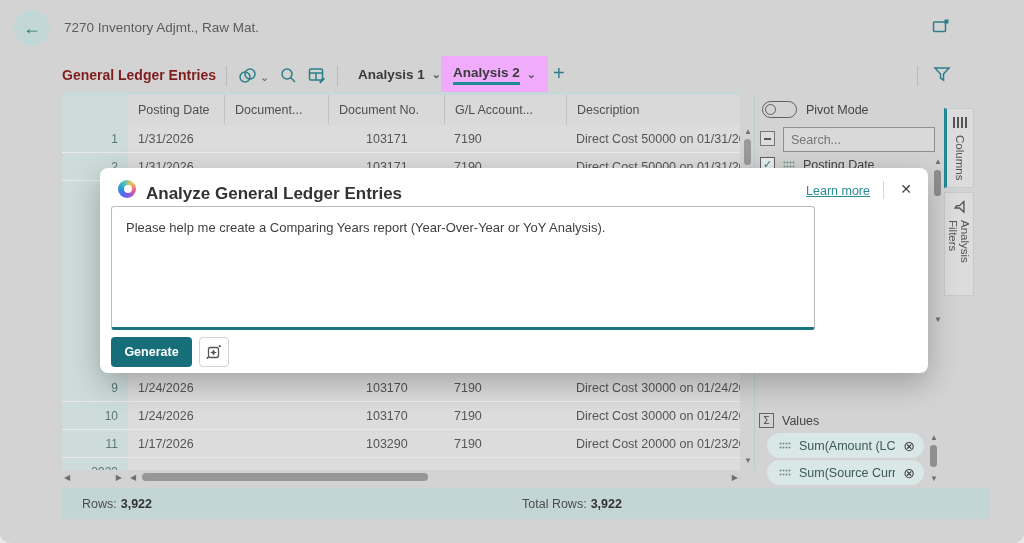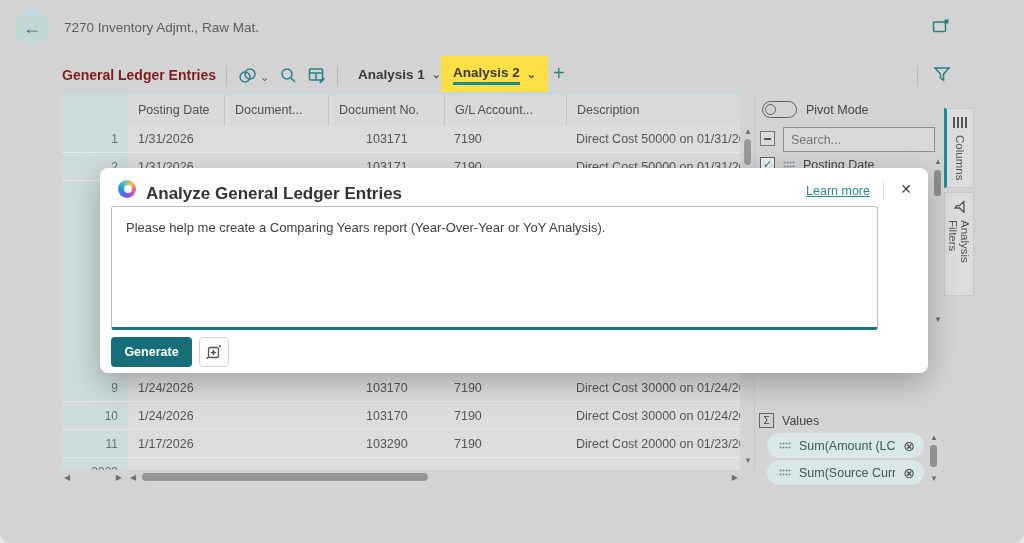--- a/index.html
+++ b/index.html
@@ -14,21 +14,21 @@
   .page-caption { position:absolute; left:64px; top:20px; font-size:13.5px; color:#5c5c5c; }
   .share-btn { position:absolute; left:932px; top:18px; cursor:pointer; }
 
   
   .gl-heading { position:absolute; left:62px; top:67px; font-size:14px; font-weight:700; color:#7f1d1d; }
   .vsep { position:absolute; width:1px; height:20px; background:#b9b9b9; top:66px; }
   .tb-icon { position:absolute; top:66px; cursor:pointer; }
   .chev { font-size:11px; color:#5a5a5a; }
   .analysis-tab { position:absolute; top:56px; height:37px; display:flex; align-items:center; gap:7px;
                   padding:0 12px; font-size:13.5px; font-weight:600; color:#3a3a3a; cursor:pointer; }
-  .analysis-tab.selected { background:#fde047; }
+  .analysis-tab.selected { background:#f0abfc; }
   .analysis-tab.selected .tab-label { border-bottom:3px solid #1f8a94; padding-bottom:2px; }
   .plus-btn { position:absolute; left:553px; top:62px; font-size:20px; color:#2a7f87; cursor:pointer; }
   .filter-btn { position:absolute; left:933px; top:66px; cursor:pointer; }
   .header-strip { position:absolute; left:62px; top:92px; width:678px; height:3px; background:#c6d8da; }
 
   
   .grid { position:absolute; left:62px; top:95px; width:678px; height:375px; background:#d9d9d9; overflow:hidden; }
   .num-strip { position:absolute; left:0; top:0; width:66px; height:375px; background:#cddbdb; }
   .grid-header, .grid-row { display:grid; grid-template-columns:66px 96px 104px 116px 122px 174px; }
   .grid-header { position:absolute; left:0; top:0; width:678px; height:30px; }
@@ -103,21 +103,21 @@
   
   .dialog { position:absolute; left:100px; top:168px; width:828px; height:205px; background:#fff;
             border-radius:8px; box-shadow:0 10px 30px rgba(0,0,0,.25); z-index:10; }
   .dlg-logo { position:absolute; left:18px; top:12px; width:18px; height:18px; border-radius:50%;
               background:conic-gradient(from 220deg,#4f6bed,#2a9ed8,#53c5b7,#f6c251,#ee5f8e,#8b57e0,#4f6bed); }
   .dlg-logo i { position:absolute; left:6px; top:5px; width:8px; height:8px; border-radius:50%; background:#fff; }
   .dlg-title { position:absolute; left:46px; top:16px; font-size:17px; font-weight:700; color:#333; }
   .dlg-learn { position:absolute; right:58px; top:16px; font-size:12.5px; color:#2b8c96; cursor:pointer;text-decoration:underline; }
   .dlg-sep { position:absolute; right:44px; top:13px; width:1px; height:18px; background:#d6d6d6; }
   .dlg-close { position:absolute; right:16px; top:13px; font-size:14px; color:#444; cursor:pointer; }
-  .dlg-input { position:absolute; left:11px; top:38px; width:767px; height:124px; border:1px solid #bcbcbc;
+  .dlg-input { position:absolute; left:11px; top:38px; width:704px; height:124px; border:1px solid #bcbcbc;
                border-bottom:3px solid #1a7580; border-radius:3px; padding:12px 14px; font-size:13px; color:#3f3f3f;
                resize:none; outline:none; font-family:"Liberation Sans", sans-serif; line-height:1.4; }
   .dlg-generate { position:absolute; left:11px; top:169px; width:81px; height:30px; background:#156e7a; color:#fff;
                   border:none; border-radius:4px; font-size:12.5px; font-weight:700; cursor:pointer;
                   font-family:"Liberation Sans", sans-serif; }
   .dlg-sparkle { position:absolute; left:99px; top:169px; width:30px; height:30px; background:#fff;
                  border:1px solid #d2d2d2; border-radius:4px; display:flex; align-items:center; justify-content:center; cursor:pointer; }
 
   svg.tealstroke { stroke:#2a7f87; fill:none; stroke-width:1.5; }
   svg.graystroke { stroke:#555; fill:none; stroke-width:1.4; }
@@ -335,20 +335,24 @@
       </div>
     <span class="vtext">Columns</span>
   </div>
   <div class="side-tab" style="top:192px; height:104px;">
     <svg class="graystroke funnel-rot" width="13" height="12" viewBox="0 0 13 12">
       <path d="M1 1.5 h11 l-4.3 4.5 v4.5 l-2.4 -1.6 v-2.9 z"></path>
     </svg>
     <span class="vtext">Analysis Filters</span>
   </div>
 
+  <div class="status-bar">
+    <span class="rows"><span>Rows:</span><b>3,922</b></span>
+    <span class="total"><span>Total Rows:</span><b>3,922</b></span>
+  </div>
 
   <div class="dialog">
     <div class="dlg-logo">
         <i></i>
       </div>
     <div class="dlg-title">Analyze General Ledger Entries</div>
     <div class="dlg-learn">Learn more</div>
     <div class="dlg-sep"></div>
     <div class="dlg-close">✕</div>
     <textarea class="dlg-input" style="">Please help me create a Comparing Years report (Year-Over-Year or YoY Analysis).</textarea>

